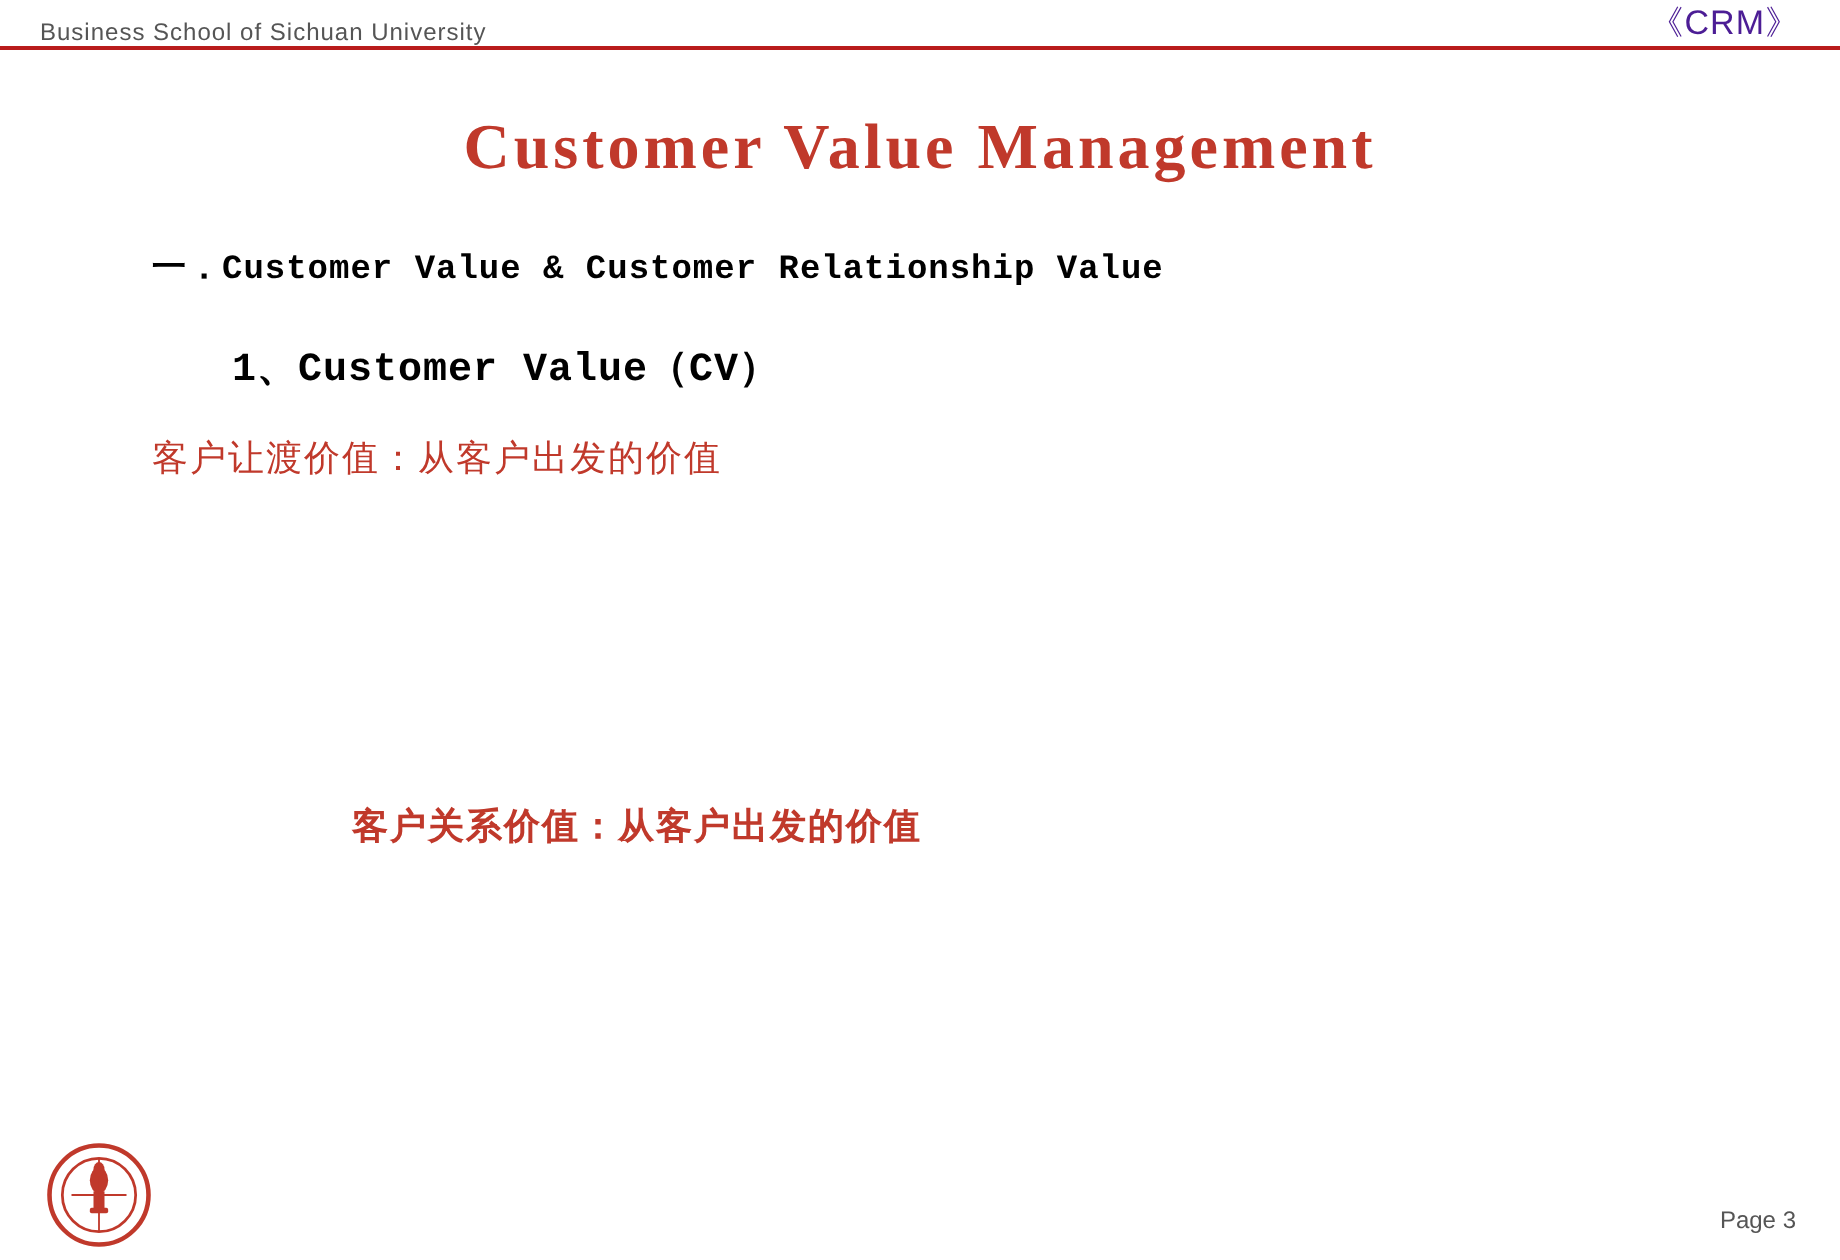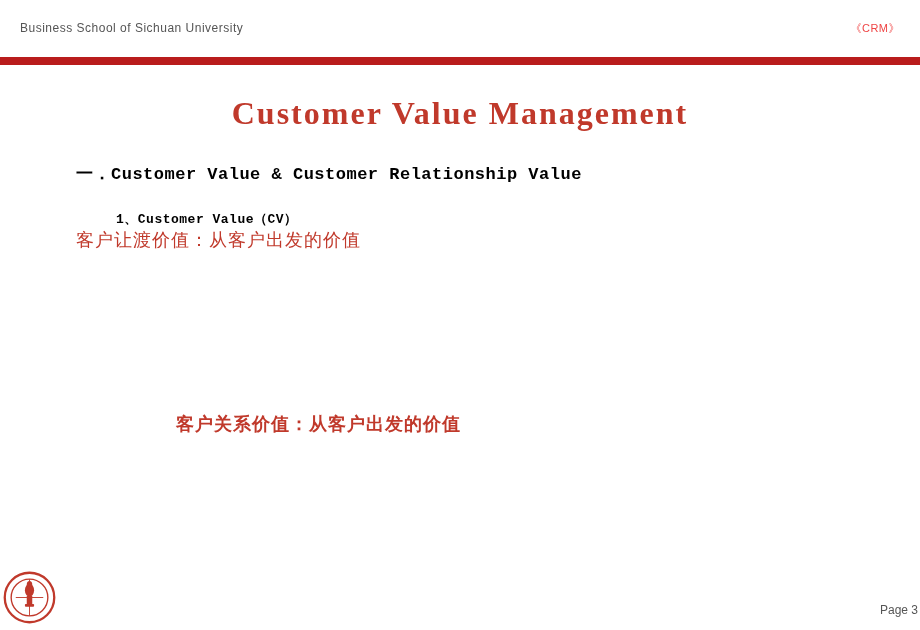--- a/index.html
+++ b/index.html
@@ -23,34 +23,34 @@
       height: 630px;
       background: #ffffff;
       position: relative;
       overflow: hidden;
     }
 
     
     .header {
       display: flex;
       justify-content: space-between;
-      align-items: flex-start;
-      padding: 21px 20px;
-      border-bottom: 8px solid #b91c1c;
+      align-items: flex-end;
+      padding: 0 20px;
+      border-bottom: 2px solid #b91c1c;
     }
 
     .header-title {
       font-size: 12px;
       color: #555;
       letter-spacing: 0.5px;
     }
 
     .header-crm {
-      font-size: 11px;
-      color: #ef4444;
+      font-size: 17px;
+      color: #4c1d95;
       letter-spacing: 0.5px;
     }
 
     
     .main-title {
       text-align: center;
       margin-top: 30px;
       margin-bottom: 30px;
     }
 
@@ -71,24 +71,25 @@
       font-family: 'Courier New', Courier, monospace;
       font-size: 17px;
       font-weight: bold;
       color: #000;
       margin-bottom: 25px;
       letter-spacing: 0.5px;
     }
 
     .sub-heading {
       font-family: 'Courier New', Courier, monospace;
-      font-size: 13px;
+      font-size: 20px;
       font-weight: bold;
       color: #000;
       margin-left: 40px;
+      margin-bottom: 20px;
       letter-spacing: 0.5px;
     }
 
     .chinese-text-1 {
       font-size: 18px;
       font-weight: normal;
       color: #c0392b;
       margin-bottom: 10px;
       letter-spacing: 1px;
     }
@@ -104,21 +105,21 @@
 
     
     .footer {
       position: absolute;
       bottom: 0;
       left: 0;
       right: 0;
       display: flex;
       justify-content: space-between;
       align-items: flex-end;
-      padding: 5px 2px;
+      padding: 5px 22px;
     }
 
     .logo {
       width: 55px;
       height: 55px;
     }
 
     .page-number {
       font-size: 12px;
       color: #555;

